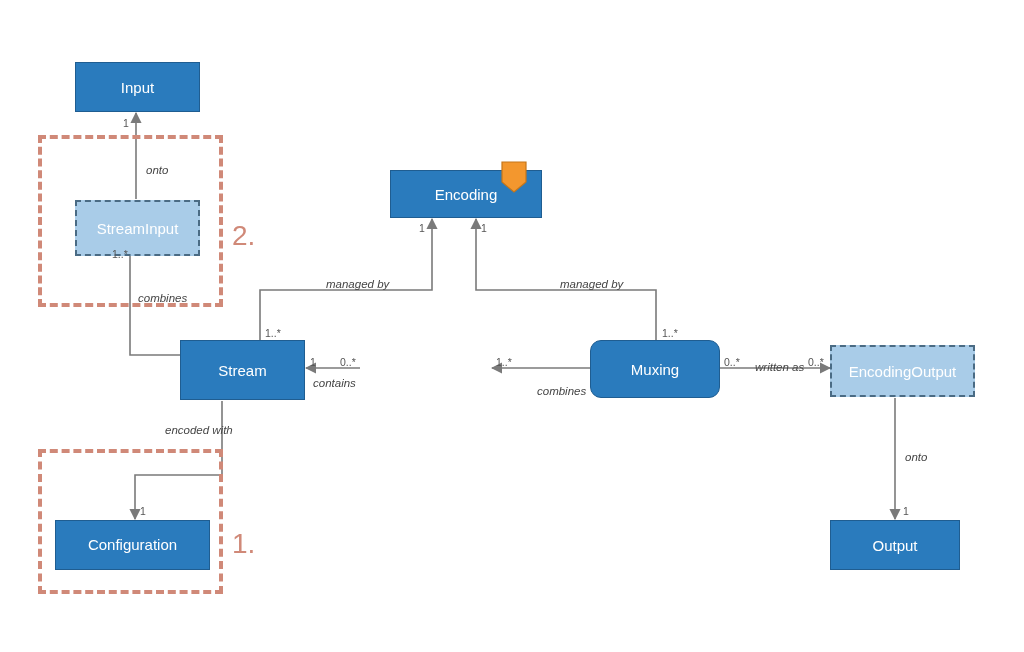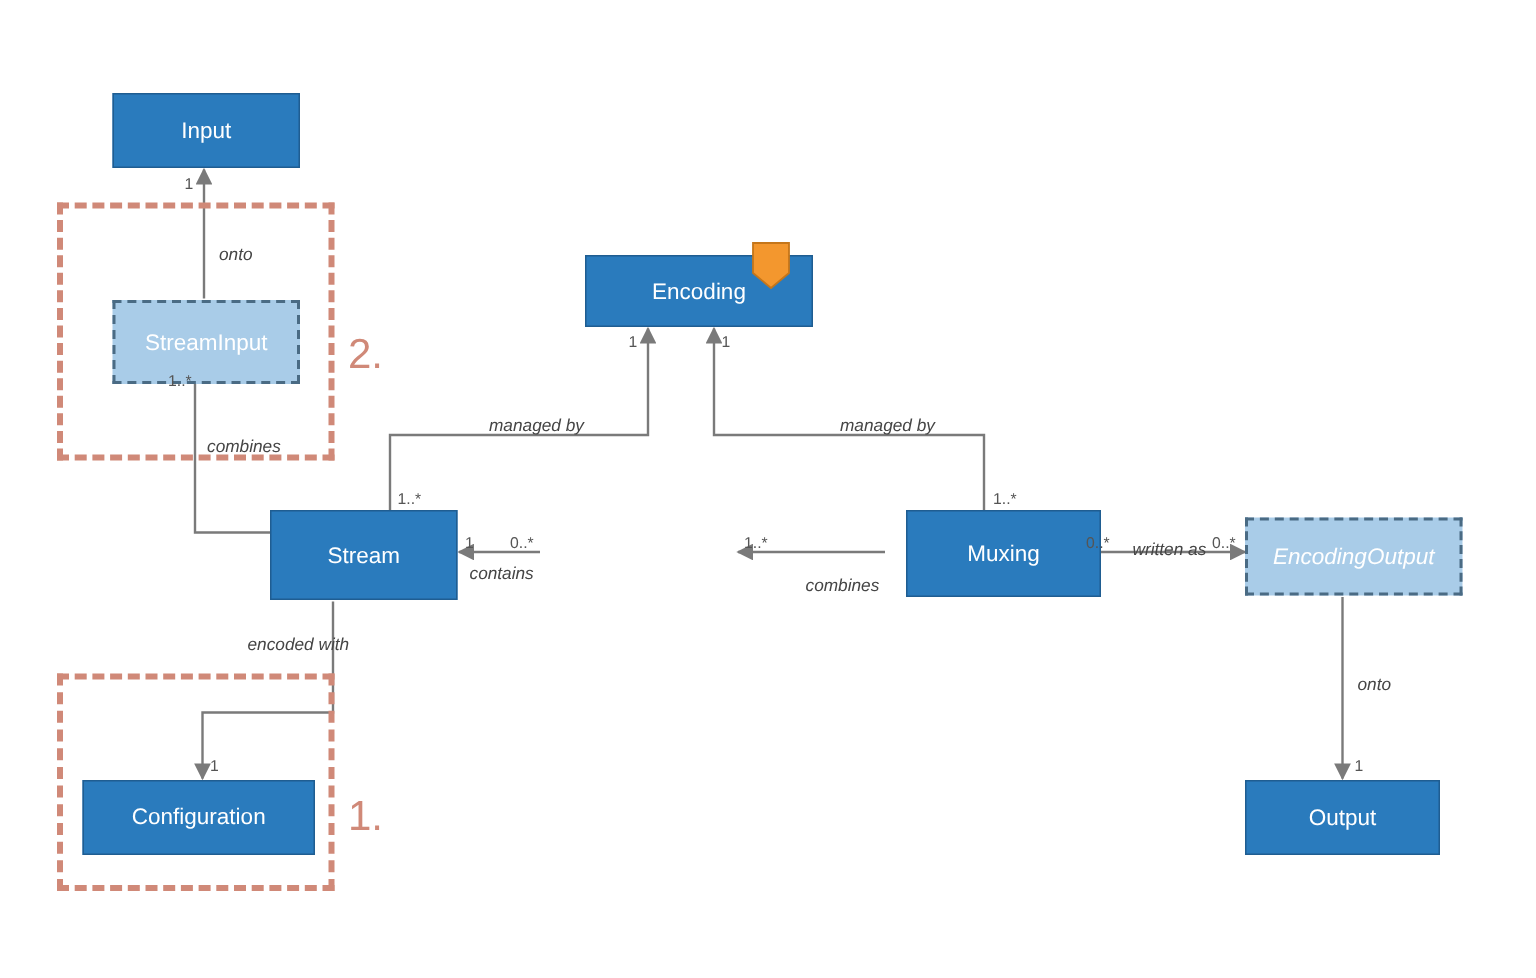--- a/index.html
+++ b/index.html
@@ -130,25 +130,25 @@
     <span>Encoding</span>
   </div>
 
   <div class="comment-marker" style="left:500px; top:160px;">
     <svg width="30" height="34">
       <path d="M2 2 L26 2 L26 22 L14 32 L2 22 Z" fill="#f3972e" stroke="#c5761a" stroke-width="1.2"></path>
     </svg>
   </div>
 
 
-  <div class="node solid" style="left:604px; top:340px; width:130px; height:58px;">
+  <div class="node solid" style="left:590px; top:340px; width:130px; height:58px;border-radius:11px;">
     <span>Muxing</span>
   </div>
 
-  <div class="node dashed" style="left:830px; top:345px; width:145px; height:52px;font-style:italic;">
+  <div class="node dashed" style="left:830px; top:345px; width:145px; height:52px;">
     <span>EncodingOutput</span>
   </div>
 
   <div class="node solid" style="left:830px; top:520px; width:130px; height:50px;">
     <span>Output</span>
   </div>
 
   <div class="annot" style="left:232px; top:220px;">2.</div>
   <div class="annot" style="left:232px; top:528px;">1.</div>
 

